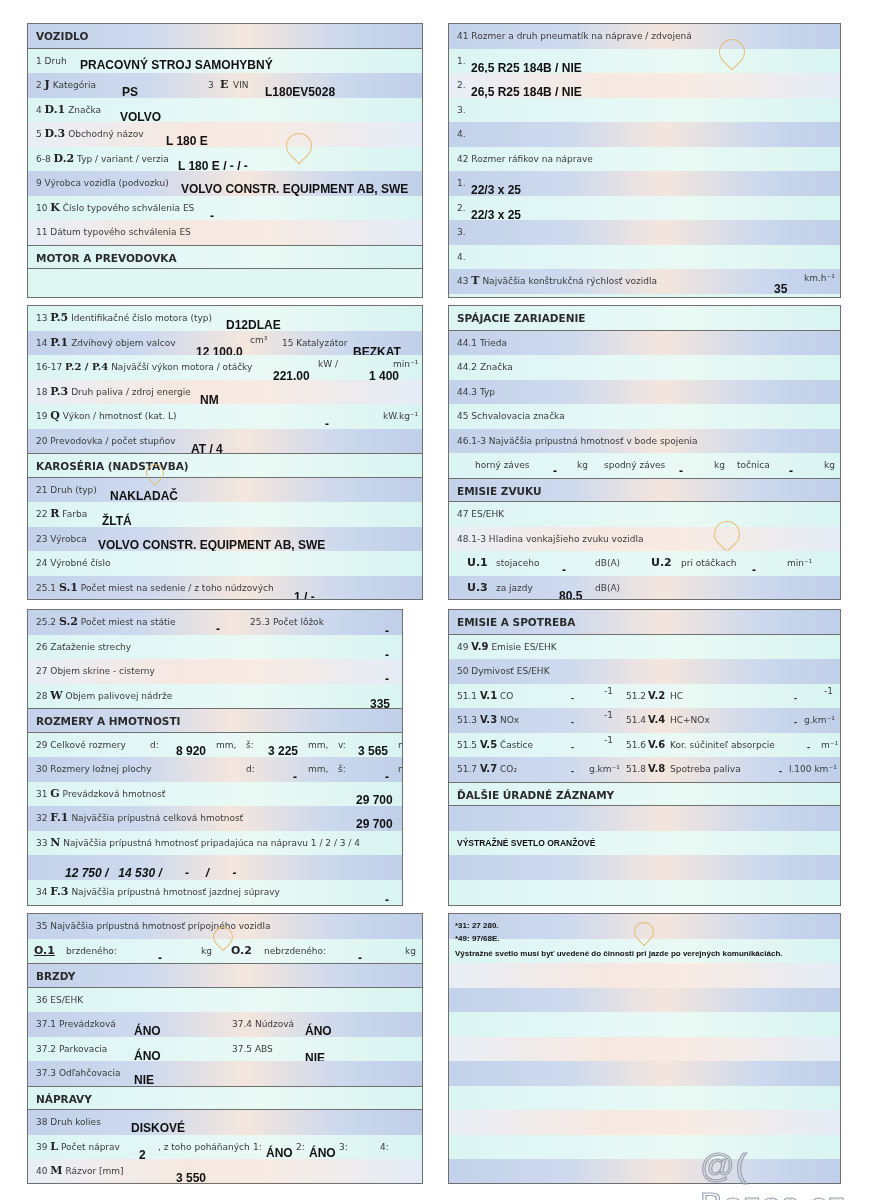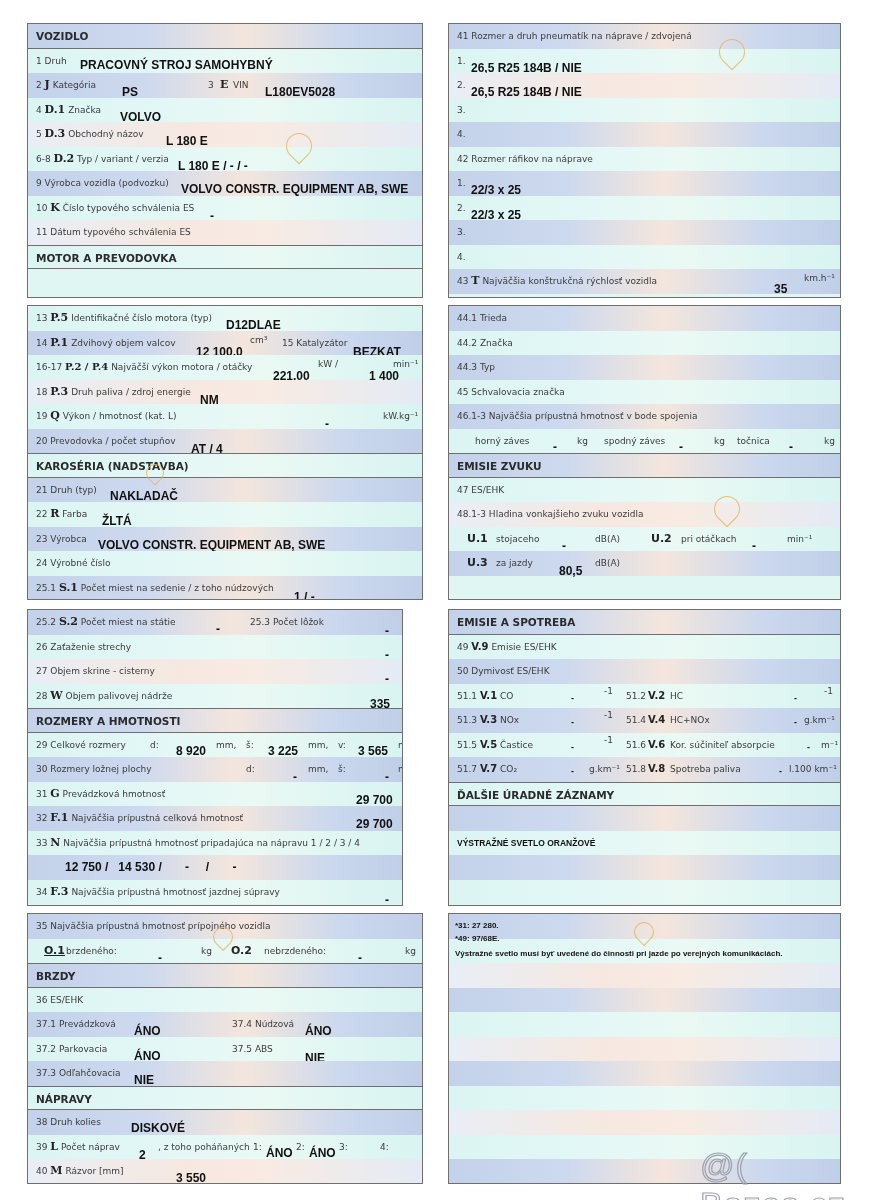--- a/index.html
+++ b/index.html
@@ -233,20 +233,21 @@
   </div>
   <div class="row b">
     <span class="lbl">25.1</span>
     <span class="code">S.1</span>
     <span class="lbl">Počet miest na sedenie / z toho núdzových</span>
     <span class="val" style="left:266px;top:9px;">1 /  -</span>
   </div>
 </div>
 
 <div class="panel p4">
+  <div class="row c hdr first"><span>SPÁJACIE ZARIADENIE</span></div>
   <div class="row b"><span class="lbl">44.1 Trieda</span></div>
   <div class="row c"><span class="lbl">44.2 Značka</span></div>
   <div class="row b"><span class="lbl">44.3 Typ</span></div>
   <div class="row c"><span class="lbl">45 Schvalovacia značka</span></div>
   <div class="row b"><span class="lbl">46.1-3 Najväčšia prípustná hmotnosť v bode spojenia</span></div>
   <div class="row c">
     <span class="lbl" style="position:absolute;left:26px;">horný záves</span>
     <span class="val" style="left:104px;top:6px;">-</span>
     <span class="unit" style="left:128px;">kg</span>
     <span class="lbl" style="position:absolute;left:155px;">spodný záves</span>
@@ -341,21 +342,21 @@
     <span class="lbl">Najväčšia prípustná celková hmotnosť</span>
     <span class="val" style="left:328px;top:6px;">29 700</span>
     <span class="unit" style="left:377px;">kg</span>
   </div>
   <div class="row c">
     <span class="lbl">33</span>
     <span class="code">N</span>
     <span class="lbl">Najväčšia prípustná hmotnosť pripadajúca na nápravu 1 / 2 / 3 / 4</span>
   </div>
   <div class="row b">
-    <span class="val" style="left:37px;top:0;white-space:pre;">12 750 /   14 530 /       -     /       -</span>
+    <span class="val" style="left:37px;top:6px;white-space:pre;font-style:italic;">12 750 /   14 530 /       -     /       -</span>
     <span class="unit" style="left:377px;">kg</span>
   </div>
   <div class="row c">
     <span class="lbl">34</span>
     <span class="code">F.3</span>
     <span class="lbl">Najväčšia prípustná hmotnosť jazdnej súpravy</span>
     <span class="val" style="left:357px;top:8px;">-</span>
     <span class="unit" style="left:377px;">kg</span>
   </div>
 </div>
@@ -424,21 +425,21 @@
   </div>
   <div class="row b"></div>
   <div class="row c"></div>
 </div>
 
 <div class="panel p7">
   <div class="row b">
     <span class="lbl">35 Najväčšia prípustná hmotnosť prípojného vozidla</span>
   </div>
   <div class="row c">
-    <span class="code" style="position:absolute;left:16px;font-family:'DejaVu Sans',sans-serif;text-decoration:underline;">O.1</span>
+    <span class="code" style="position:absolute;left:6px;font-family:'DejaVu Sans',sans-serif;text-decoration:underline;">O.1</span>
     <span class="lbl" style="position:absolute;left:38px;">brzdeného:</span>
     <span class="val" style="left:130px;top:7px;">-</span>
     <span class="unit" style="left:173px;">kg</span>
     <span class="code" style="position:absolute;left:203px;font-family:'DejaVu Sans',sans-serif;">O.2</span>
     <span class="lbl" style="position:absolute;left:236px;">nebrzdeného:</span>
     <span class="val" style="left:330px;top:7px;">-</span>
     <span class="unit" style="left:377px;">kg</span>
     <span class="leaf" style="left:185px;top:-12px;width:20px;height:20px;"></span>
   </div>
   <div class="row b hdr"><span>BRZDY</span></div>

